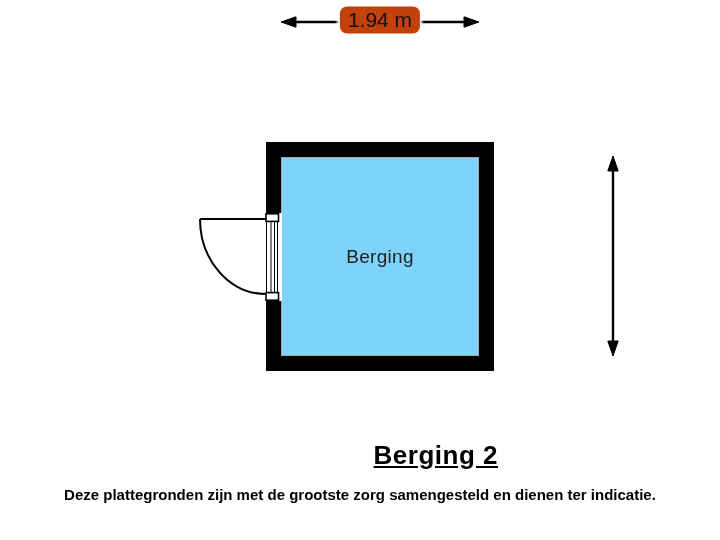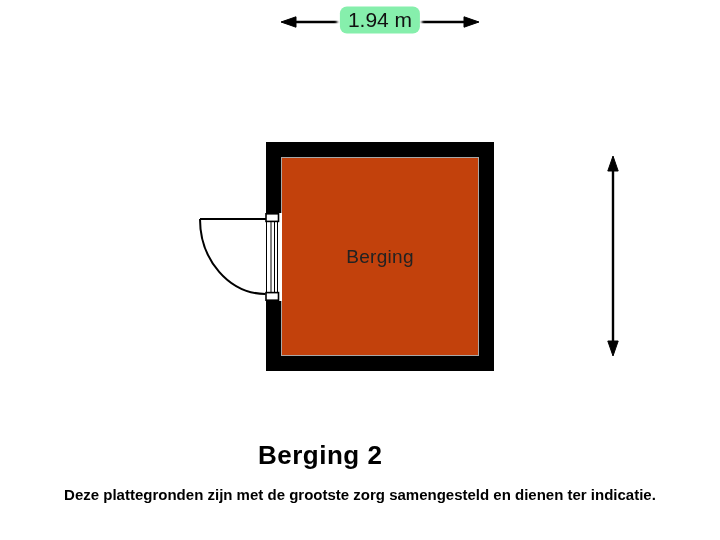--- a/index.html
+++ b/index.html
@@ -50,61 +50,62 @@
   .door-opening {
     position: absolute;
     left: 264px; top: 213px;
     width: 18px; height: 88px;
     background: #ffffff;
   }
   
   .dim-label {
     position: absolute;
     transform: translate(-50%, -50%);
-    background: #86efac;
+    background: #c2410c;
     border-radius: 7px;
     padding: 1px 8px 2px 8px;
     font-size: 21px;
     color: #111111;
     white-space: nowrap;
     box-shadow: 0 0 3px 2px #ffffff;
   }
   .dim-label.width  { left: 380px; top: 20px; }
   .dim-label.height { left: 615px; top: 258px; }
   
   .plan-title {
     position: absolute;
     left: 258px; top: 440px;
     width: 240px;
-    text-align: left;
+    text-align: right;
     font-size: 26px;
     font-weight: bold;
     letter-spacing: 0.5px;
     color: #000000;
+    text-decoration: underline;
   }
   
   .disclaimer {
     position: absolute;
     left: 0; top: 485px;
     width: 720px;
     text-align: center;
     font-size: 15px;
     font-weight: bold;
     line-height: 20px;
     color: #000000;
   }
 </style>
 </head>
 <body>
 
 <div class="stage">
 
   <div class="room-walls" style="background-color: rgb(0, 0, 0);"></div>
 
-  <div class="room-floor" style="background-color: #c2410c; justify-content: center;">
+  <div class="room-floor" style="background-color: #7dd3fc; justify-content: center;">
     <span class="room-label">Berging</span>
   </div>
 
   <div class="door-opening"></div>
 
   <svg class="svg-overlay" viewBox="0 0 720 540">
 
     <g stroke="#000" fill="#000">
       <line x1="293" y1="22" x2="467" y2="22" stroke-width="2.4"></line>
       <polygon points="281,22 296,16.8 296,27.2"></polygon>

